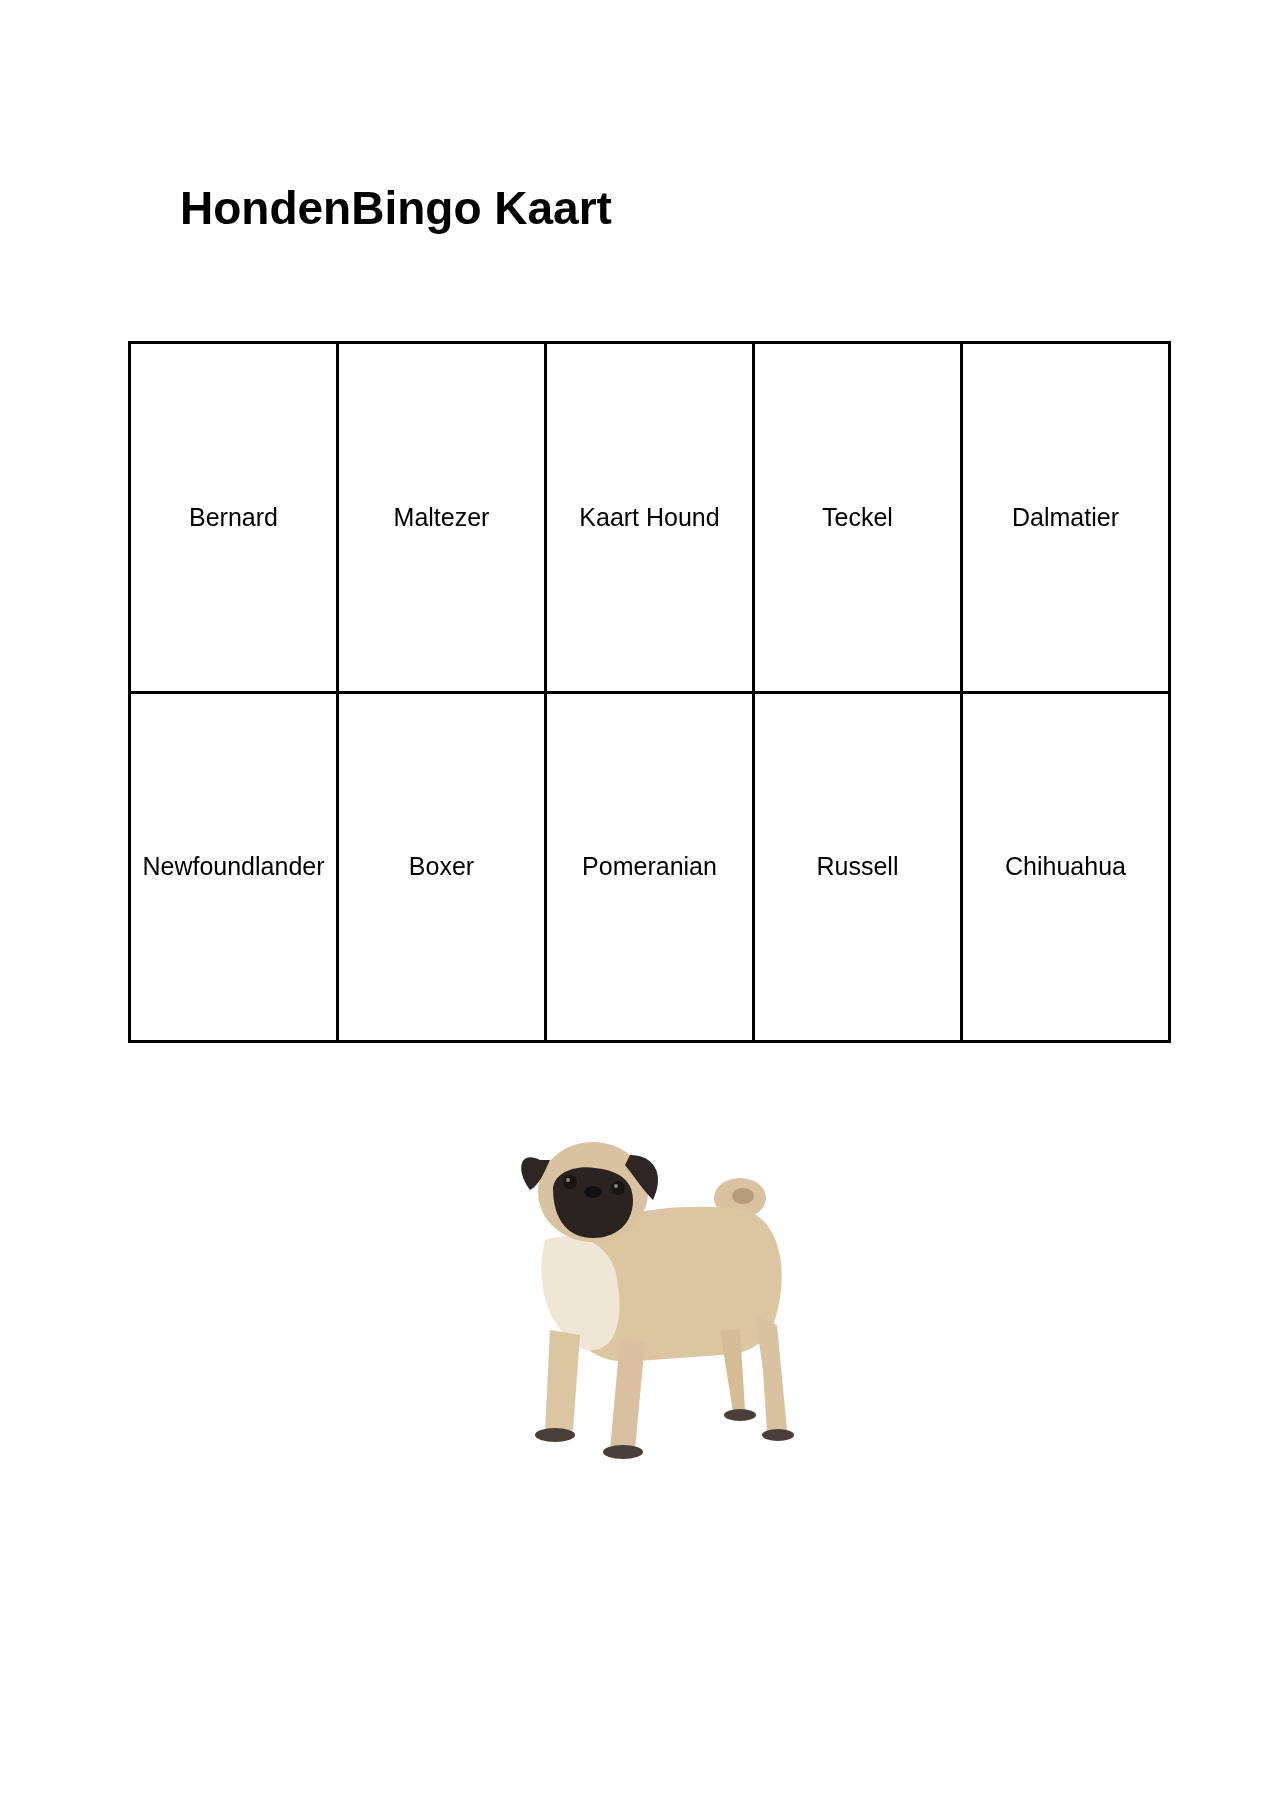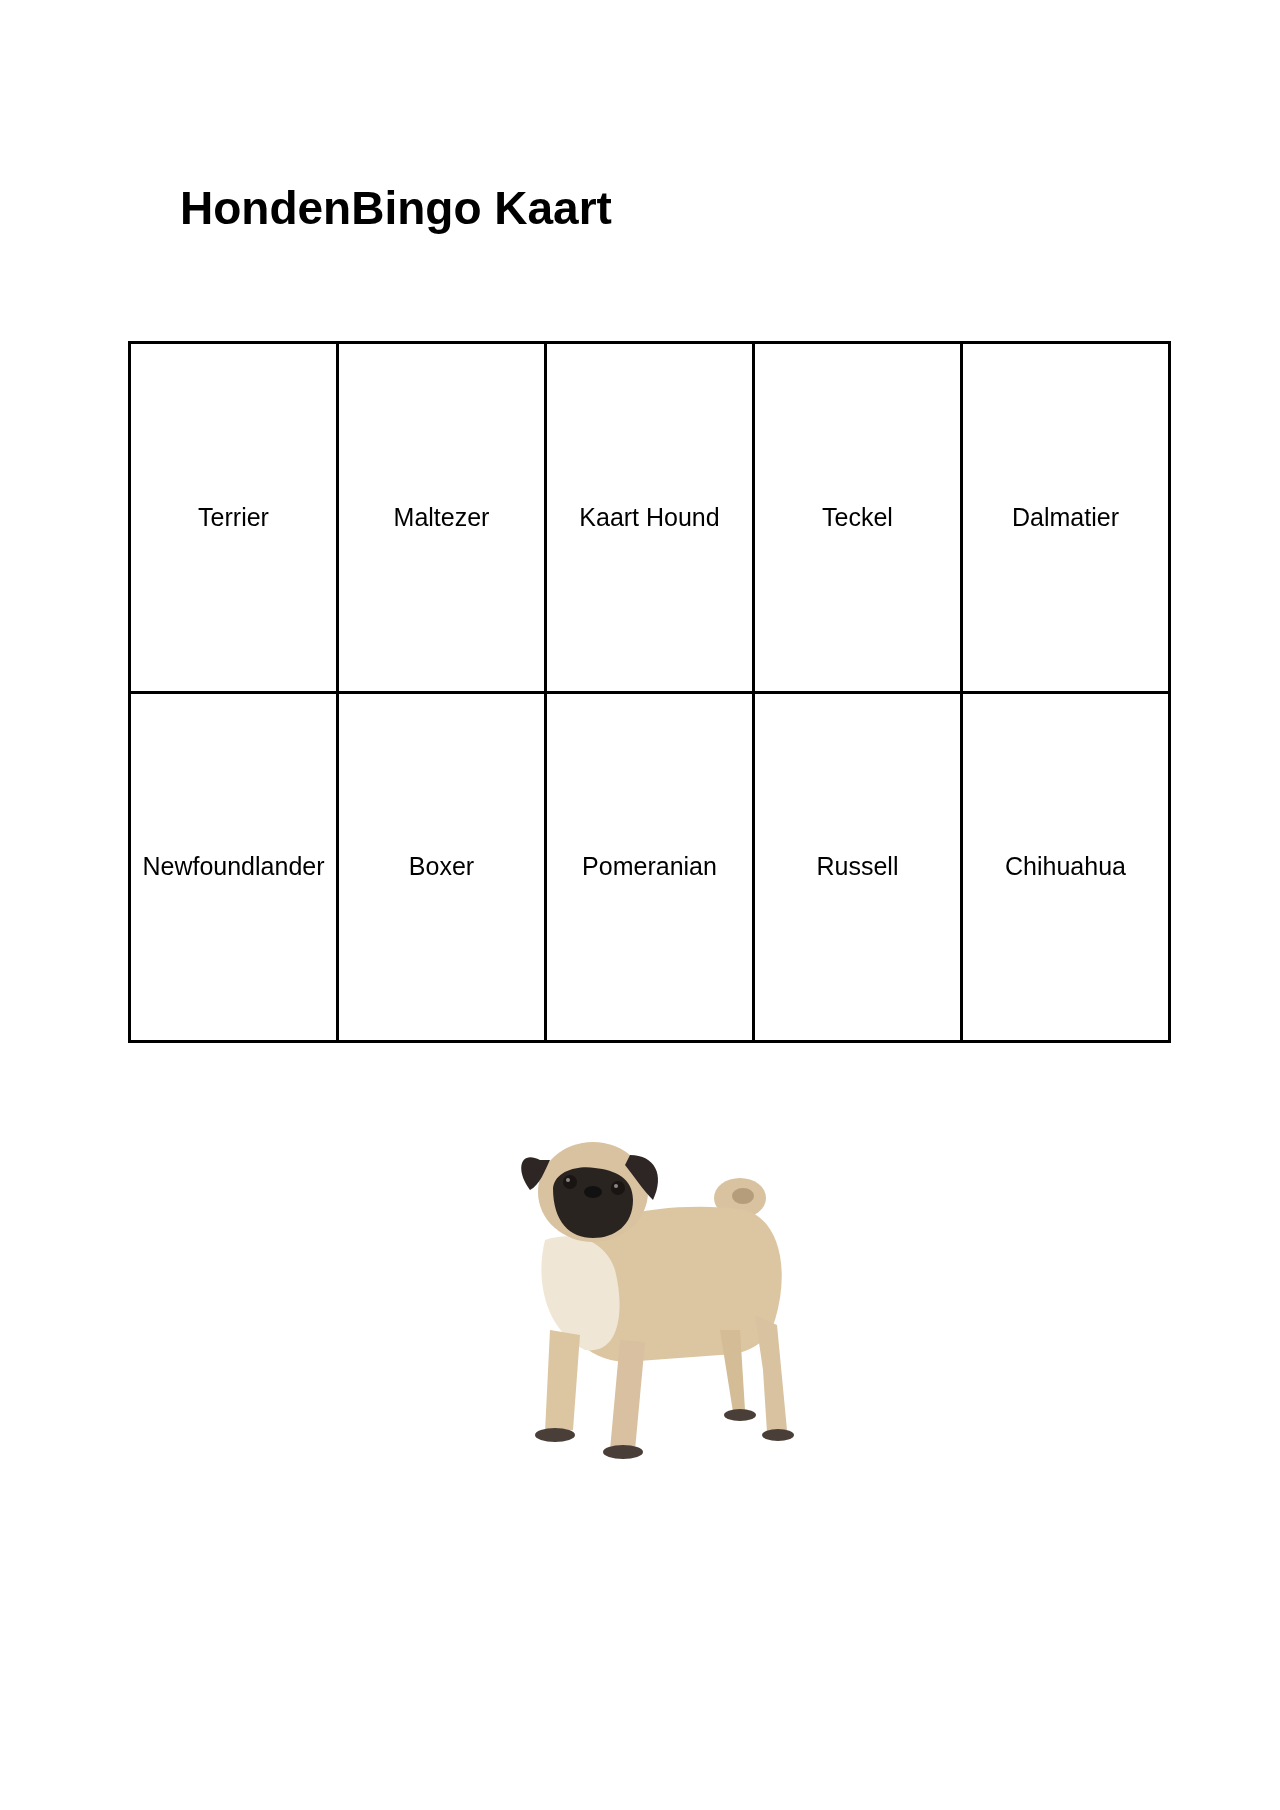--- a/index.html
+++ b/index.html
@@ -29,21 +29,21 @@
     }
   </style>
 </head>
 <body>
 
 <h1 class="title">HondenBingo Kaart</h1>
 
 <table class="bingo">
   <tbody>
     <tr>
-      <td>Terrier</td>
+      <td>Bernard</td>
       <td>Maltezer</td>
       <td>Kaart Hound</td>
       <td>Teckel</td>
       <td>Dalmatier</td>
     </tr>
     <tr>
       <td>Newfoundlander</td>
       <td>Boxer</td>
       <td>Pomeranian</td>
       <td>Russell</td>

